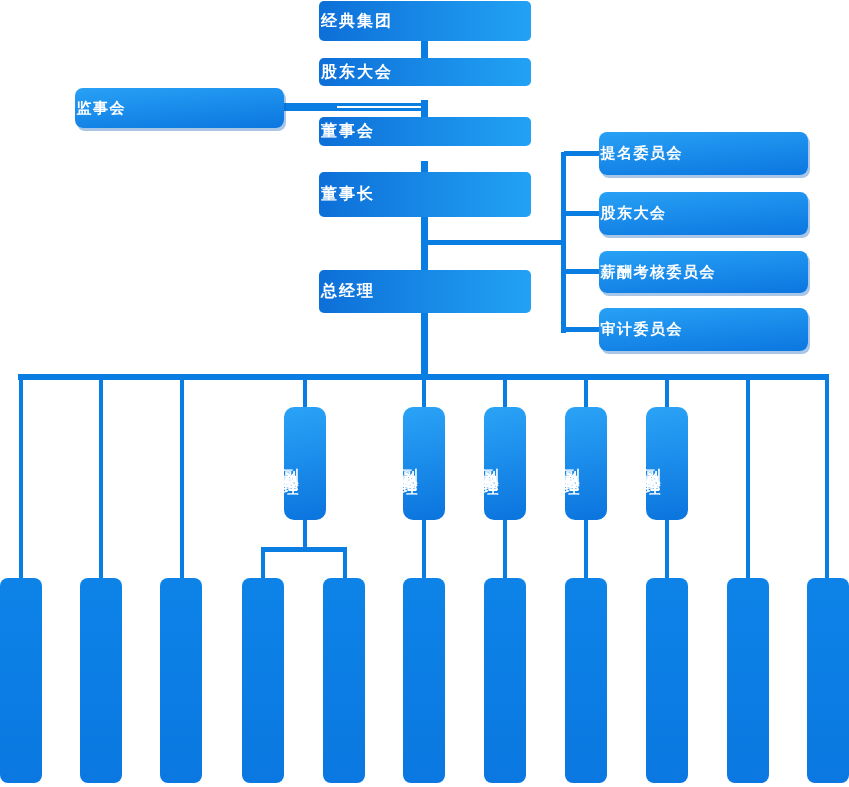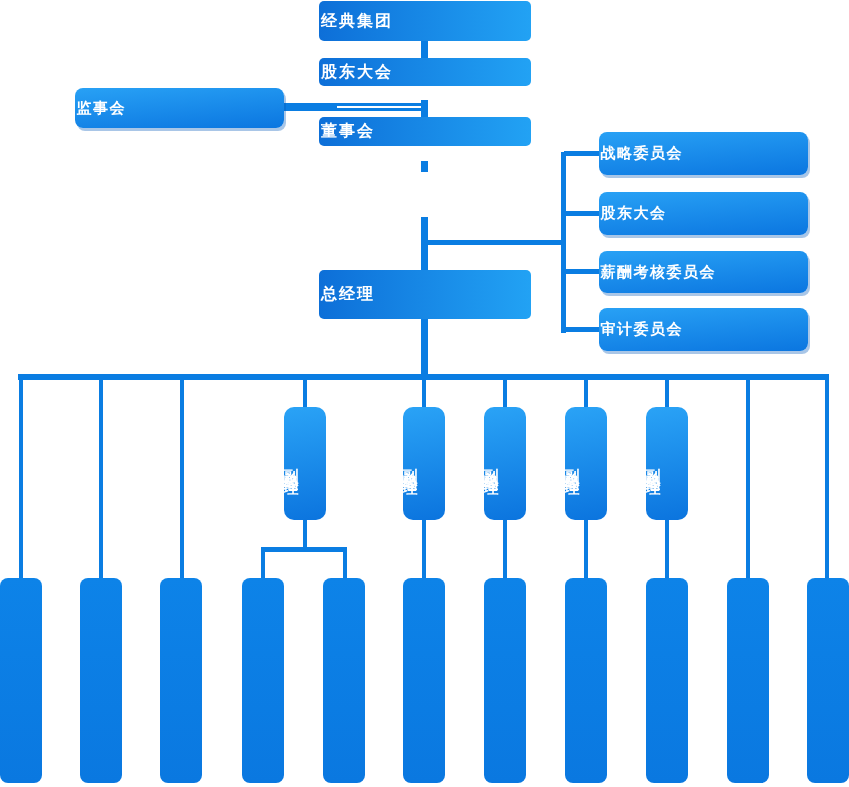--- a/index.html
+++ b/index.html
@@ -90,30 +90,33 @@
 
   <div class="box cbox" style="top:1px;height:40px;">
     <span>经典集团</span>
   </div>
   <div class="box cbox" style="top:58px;height:28px;">
     <span>股东大会</span>
   </div>
   <div class="box cbox" style="top:117px;height:29px;">
     <span>董事会</span>
   </div>
-  <div class="box cbox" style="top:270px;height:49px;">
+  <div class="box cbox" style="top:172px;height:45px;">
+    <span>董事长</span>
+  </div>
+  <div class="box cbox" style="top:270px;height:43px;">
     <span>总经理</span>
   </div>
 
   <div class="box sbox" style="left:75px;top:88px;width:209px;height:40px;">
     <span>监事会</span>
   </div>
 
   <div class="box sbox" style="left:599px;top:132px;">
-    <span>战略委员会</span>
+    <span>提名委员会</span>
   </div>
   <div class="box sbox" style="left:599px;top:192px;">
     <span>股东大会</span>
   </div>
   <div class="box sbox" style="left:599px;top:251px;height:42px;">
     <span>薪酬考核委员会</span>
   </div>
   <div class="box sbox" style="left:599px;top:308px;">
     <span>审计委员会</span>
   </div>

